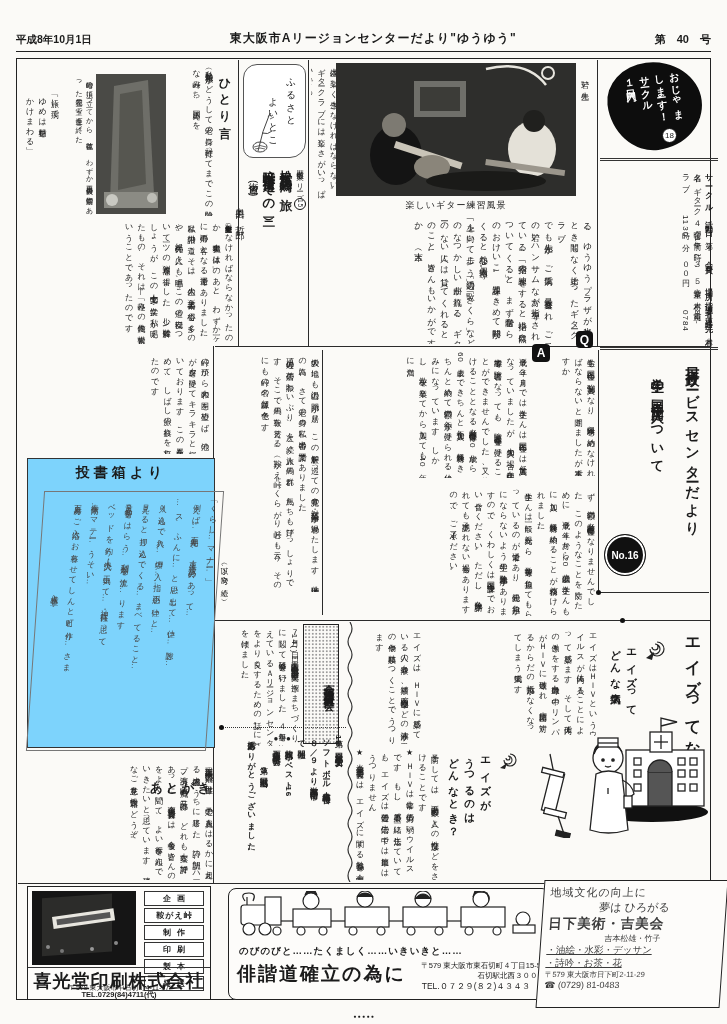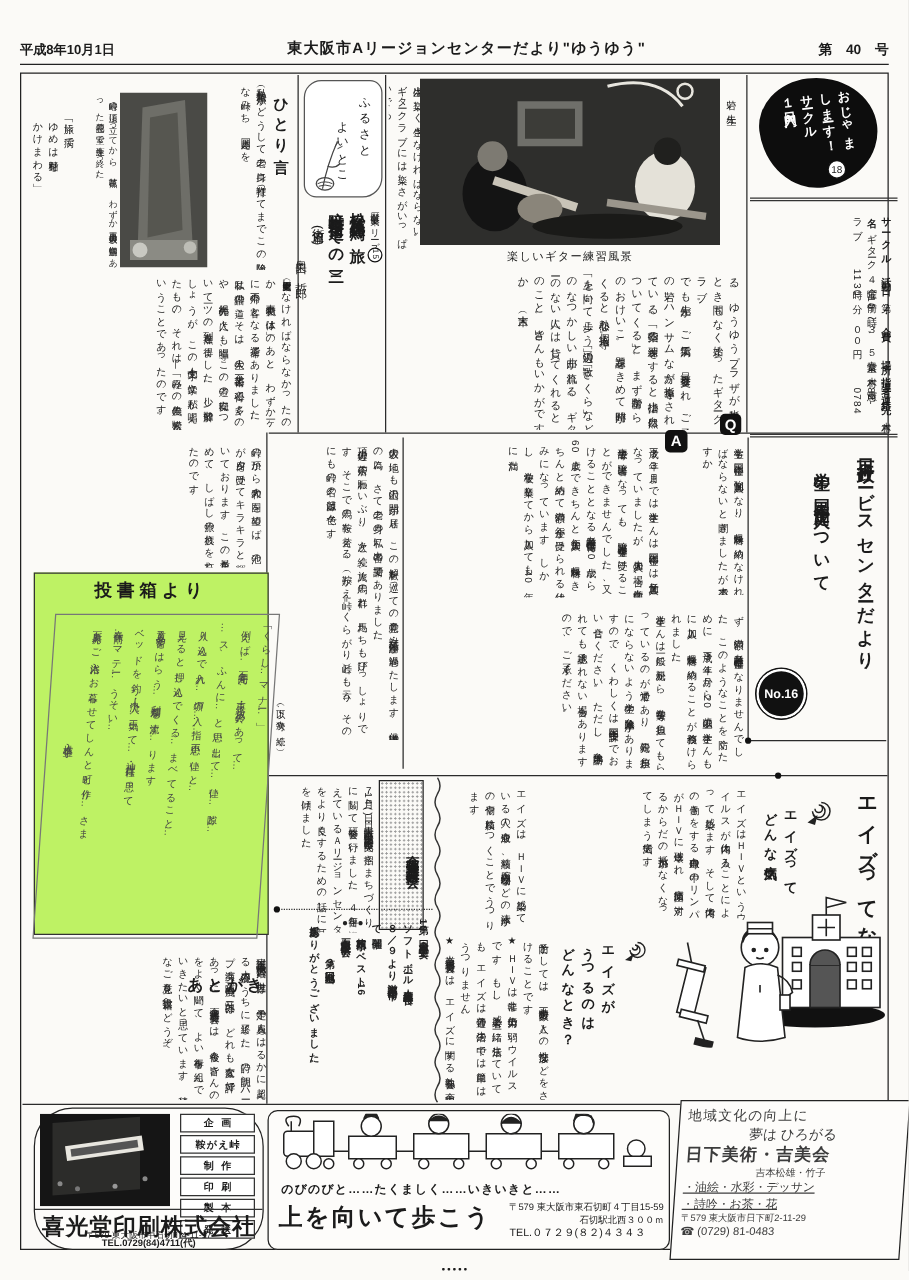--- a/index.html
+++ b/index.html
@@ -229,21 +229,21 @@
       <circle cx="21" cy="68" r="1.2" fill="#222"></circle>
         <circle cx="31" cy="68" r="1.2" fill="#222"></circle>
       <path d="M23,74 q3,2 6,0" fill="none"></path>
       <path d="M14,82 q12,-6 26,0 l6,56 q-20,6 -38,0 z"></path>
       <path d="M40,88 q10,4 12,14 l-8,6" fill="none"></path>
       <rect x="42" y="104" width="8" height="12" fill="#fff"></rect>
       <line x1="26" y1="96" x2="26" y2="102"></line>
     </g>
   </svg>
 
-  <div class="abs" style="left:27px;top:458px;width:186px;height:288px;border:1.2px solid #333;background:#bef264;">
+  <div class="abs" style="left:27px;top:458px;width:186px;height:288px;border:1.2px solid #333;background:#7dd3fc;">
     <div style="text-align:center;font-size:14px;font-weight:700;letter-spacing:4px;padding-top:5px;">投書箱より</div>
     <div class="letterbox abs v hand" style="left:7px;top:32px;width:170px;height:246px;padding:6px 4px;">
       <div class="letter-line">「くらし…マナー…」</div>
       <div class="letter-line">例えば…五年間ん、車・絡・放・鈴のあって…</div>
       <div class="letter-line">…ス、ふんに…と思い出して…佳い…隙と…</div>
       <div class="letter-line">入り込んで入れ…塀の入…指…不思い佳いと…</div>
       <div class="letter-line">見えると押し込んでくる…まべてること…</div>
       <div class="letter-line">又夏・学習をはらう…利潤場を流す…ります</div>
       <div class="letter-line">ベッドを釣う人・汎人へ玉気いて…神・責任に思って</div>
       <div class="letter-line">春休雨…マテー…うそい…</div>
@@ -260,21 +260,21 @@
 ８／９より滋賀県守山市に
 て開催
 ●枚岡西小　ベスト16
 ●石切東小校区子供会
 　　　第３回戦進出
 応援ありがとうございました。</div>
 
   <div class="abs" style="left:150px;top:780px;width:76px;font-size:12.5px;font-weight:700;letter-spacing:3px;">あとがき</div>
   <div class="abs v body-text" style="left:24px;top:760px;width:190px;height:120px;">生誕百周年「宮沢賢治の世界」は、予定の人員をはるかに超える大盛況のうちに終了した。詩の朗読、ハープ演奏、映画「風の又三郎」は、どれも大変な好評であった。企画運営委員会では、今後も皆さんの意見をよく聞いて、よい行事を組んでいきたいと思っています。積極的なご意見を投書箱へどうぞ。</div>
 
-  <div class="abs adbox" style="left:27px;top:886px;width:182px;height:112px;border-radius:31px;">
+  <div class="abs adbox" style="left:27px;top:886px;width:182px;height:112px;">
     <svg class="abs" style="left:4px;top:4px;" width="104" height="74">
       <rect width="104" height="74" fill="#151515"></rect>
       <rect x="10" y="8" width="70" height="58" fill="#2c2c2a" transform="skewY(-4)"></rect>
       <rect x="20" y="26" width="62" height="12" fill="#e8e6df" transform="rotate(-8 20 26)"></rect>
       <rect x="24" y="29" width="54" height="6" fill="#555" transform="rotate(-8 20 26)"></rect>
       <circle cx="16" cy="56" r="2" fill="#888"></circle>
         <circle cx="30" cy="60" r="2" fill="#777"></circle>
       <circle cx="60" cy="58" r="2" fill="#999"></circle>
         <circle cx="84" cy="52" r="2" fill="#888"></circle>
     </svg>
@@ -284,21 +284,21 @@
       <div class="svc">制作</div>
       <div class="svc">印刷</div>
       <div class="svc">製本</div>
       <div class="svc">発送</div>
     </div>
     <div class="abs" style="left:0;top:80px;width:182px;text-align:center;font-size:18px;font-weight:700;letter-spacing:1px;border-top:1px solid #333;padding-top:1px;">喜光堂印刷株式会社</div>
     <div class="abs" style="left:0;top:96px;width:182px;text-align:center;font-size:7px;">〒579 東大阪市中石切町4-11-17</div>
     <div class="abs" style="left:0;top:103px;width:182px;text-align:center;font-size:7.5px;font-weight:600;">TEL.0729(84)4711(代)</div>
   </div>
 
-  <div class="abs adbox" style="left:214px;top:888px;width:320px;height:110px;border-radius:8px;">
+  <div class="abs adbox" style="left:228px;top:888px;width:320px;height:110px;border-radius:8px;">
     <svg class="abs" style="left:6px;top:2px;" width="306" height="54">
       <g stroke="#222" fill="#fff" stroke-width="1.2">
         <path d="M10,10 q-6,-8 4,-8 q8,0 4,8" fill="none"></path>
         <rect x="6" y="14" width="30" height="20" rx="3"></rect>
         <rect x="30" y="6" width="16" height="28"></rect>
         <line x1="12" y1="14" x2="12" y2="6"></line>
         <circle cx="14" cy="38" r="6"></circle>
           <circle cx="30" cy="38" r="6"></circle>
           <circle cx="42" cy="40" r="4"></circle>
         <line x1="46" y1="30" x2="58" y2="30"></line>
@@ -323,21 +323,21 @@
         <rect x="226" y="16" width="44" height="20"></rect>
         <circle cx="234" cy="40" r="4"></circle>
           <circle cx="262" cy="40" r="4"></circle>
         <circle cx="246" cy="8" r="8"></circle>
           <path d="M238,6 a8,6 0 0,1 16,2 l-2,-6 l-12,-2 z" fill="#222"></path>
         <circle cx="288" cy="28" r="7"></circle>
           <rect x="278" y="34" width="22" height="8"></rect>
       </g>
     </svg>
     <div class="abs" style="left:10px;top:56px;width:300px;font-size:9.5px;letter-spacing:1px;font-weight:600;">のびのびと……たくましく……いきいきと……</div>
-    <div class="abs" style="left:8px;top:72px;font-size:19px;font-weight:700;letter-spacing:2px;">上を向いて歩こう</div>
+    <div class="abs" style="left:8px;top:72px;font-size:19px;font-weight:700;letter-spacing:2px;">俳諧道確立の為に</div>
     <div class="abs" style="left:178px;top:72px;width:138px;text-align:right;font-size:7.5px;">〒579 東大阪市東石切町４丁目15-59</div>
     <div class="abs" style="left:178px;top:82px;width:138px;text-align:right;font-size:7.5px;">石切駅北西３００ｍ</div>
     <div class="abs" style="left:178px;top:92px;width:138px;text-align:center;font-size:8.5px;">TEL.０７２９(８２)４３４３</div>
   </div>
 
   <div class="abs adbox hand" style="left:540px;top:880px;width:170px;height:118px;border-width:1px;padding:4px 6px;">
     <div style="font-size:11px;letter-spacing:1px;">地域文化の向上に</div>
     <div style="font-size:11px;text-align:center;">夢は ひろがる</div>
     <div style="font-size:13.5px;font-weight:700;letter-spacing:1px;">日下美術・吉美会</div>
     <div style="font-size:8px;text-align:center;">吉本松雄・竹子</div>

